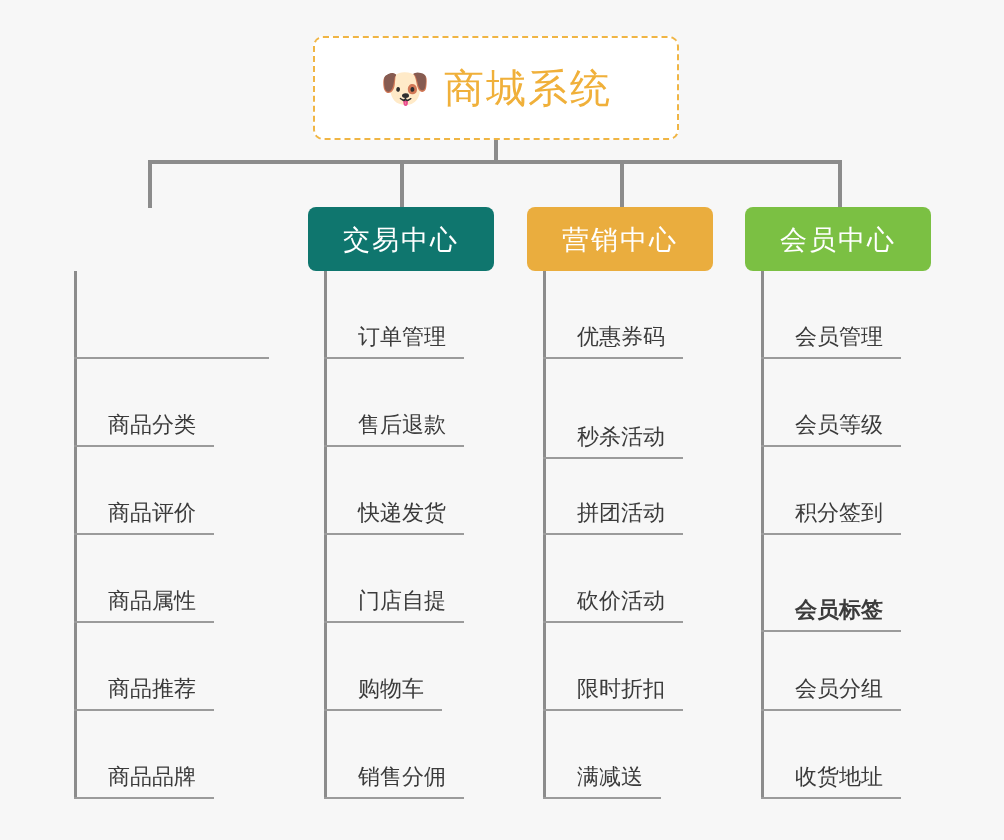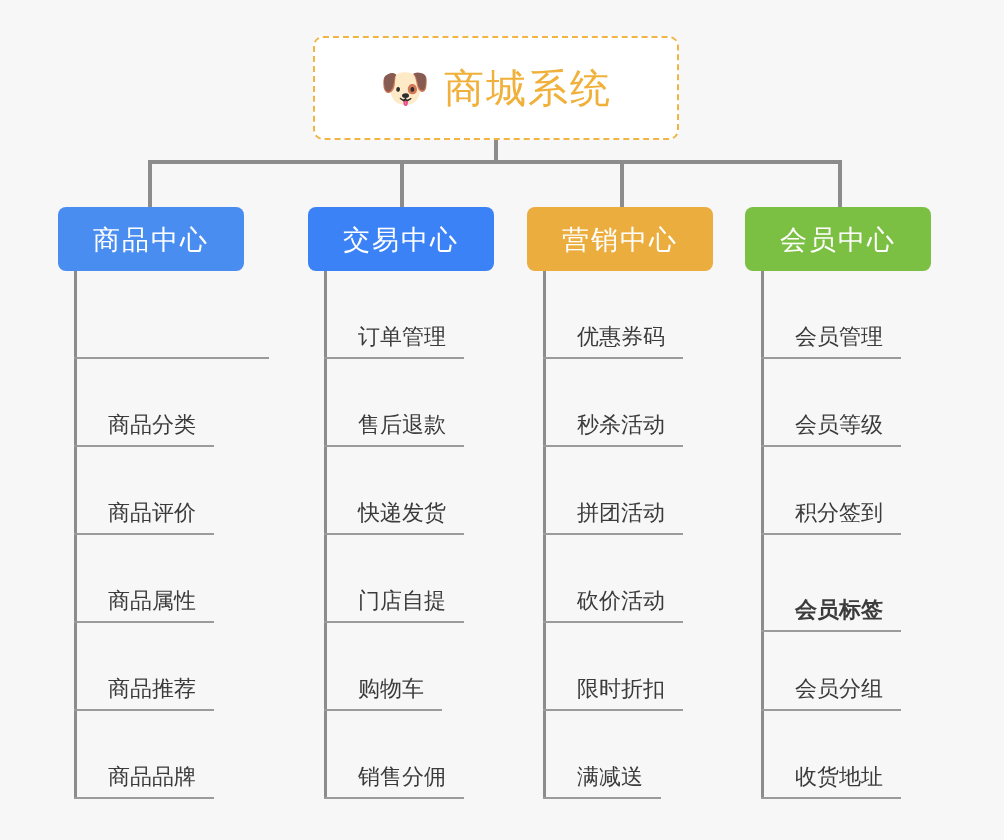--- a/index.html
+++ b/index.html
@@ -126,24 +126,21 @@
   </div>
 
   <div class="line line-v" style="left: 494px; top: 140px; height: 22px; background: rgb(140, 140, 140);"></div>
   <div class="line line-h" style="left: 150px; top: 160px; width: 692px; background: rgb(140, 140, 140);"></div>
 
   <div class="line line-v" style="left: 148px; top: 160px; height: 48px; background: rgb(140, 140, 140);"></div>
   <div class="line line-v" style="left: 400px; top: 160px; height: 48px; background: rgb(140, 140, 140);"></div>
   <div class="line line-v" style="left: 620px; top: 160px; height: 48px; background: rgb(140, 140, 140);"></div>
   <div class="line line-v" style="left: 838px; top: 160px; height: 48px; background: rgb(140, 140, 140);"></div>
 
-  <div class="cat-box" style="left: 58px; background: rgb(74, 141, 240);">
-    <span class="cat-label">商品中心</span>
-  </div>
-  <div class="cat-box" style="left: 308px; background: #3b82f6;">
+  <div class="cat-box" style="left: 308px; background: #0f766e;">
     <span class="cat-label">交易中心</span>
   </div>
   <div class="cat-box" style="left: 745px; background: rgb(123, 192, 67);">
     <span class="cat-label">会员中心</span>
   </div>
   <div class="cat-box" style="left: 527px; background: rgb(234, 173, 62);">
     <span class="cat-label">营销中心</span>
   </div>
 
   <div class="leaf-col" style="left: 74px; height: 528px;">
@@ -198,21 +195,21 @@
         <span class="leaf-text">销售分佣</span>
         <div class="leaf-underline" style="width: 140px;"></div>
       </div>
     </div>
   <div class="leaf-col" style="left: 543px; height: 528px;">
       <div class="leaf-spine" style="height: 528px; background: rgb(140, 140, 140);"></div>
       <div class="leaf-item" style="top: 0px;">
         <span class="leaf-text">优惠券码</span>
         <div class="leaf-underline" style="width: 140px;"></div>
       </div>
-      <div class="leaf-item" style="top: 88px; text-align: right;">
+      <div class="leaf-item" style="top: 100px; text-align: right;">
         <span class="leaf-text">秒杀活动</span>
         <div class="leaf-underline" style="width: 140px;"></div>
       </div>
       <div class="leaf-item" style="top: 176px;">
         <span class="leaf-text">拼团活动</span>
         <div class="leaf-underline" style="width: 140px;"></div>
       </div>
       <div class="leaf-item" style="top: 264px;">
         <span class="leaf-text">砍价活动</span>
         <div class="leaf-underline" style="width: 140px;"></div>

